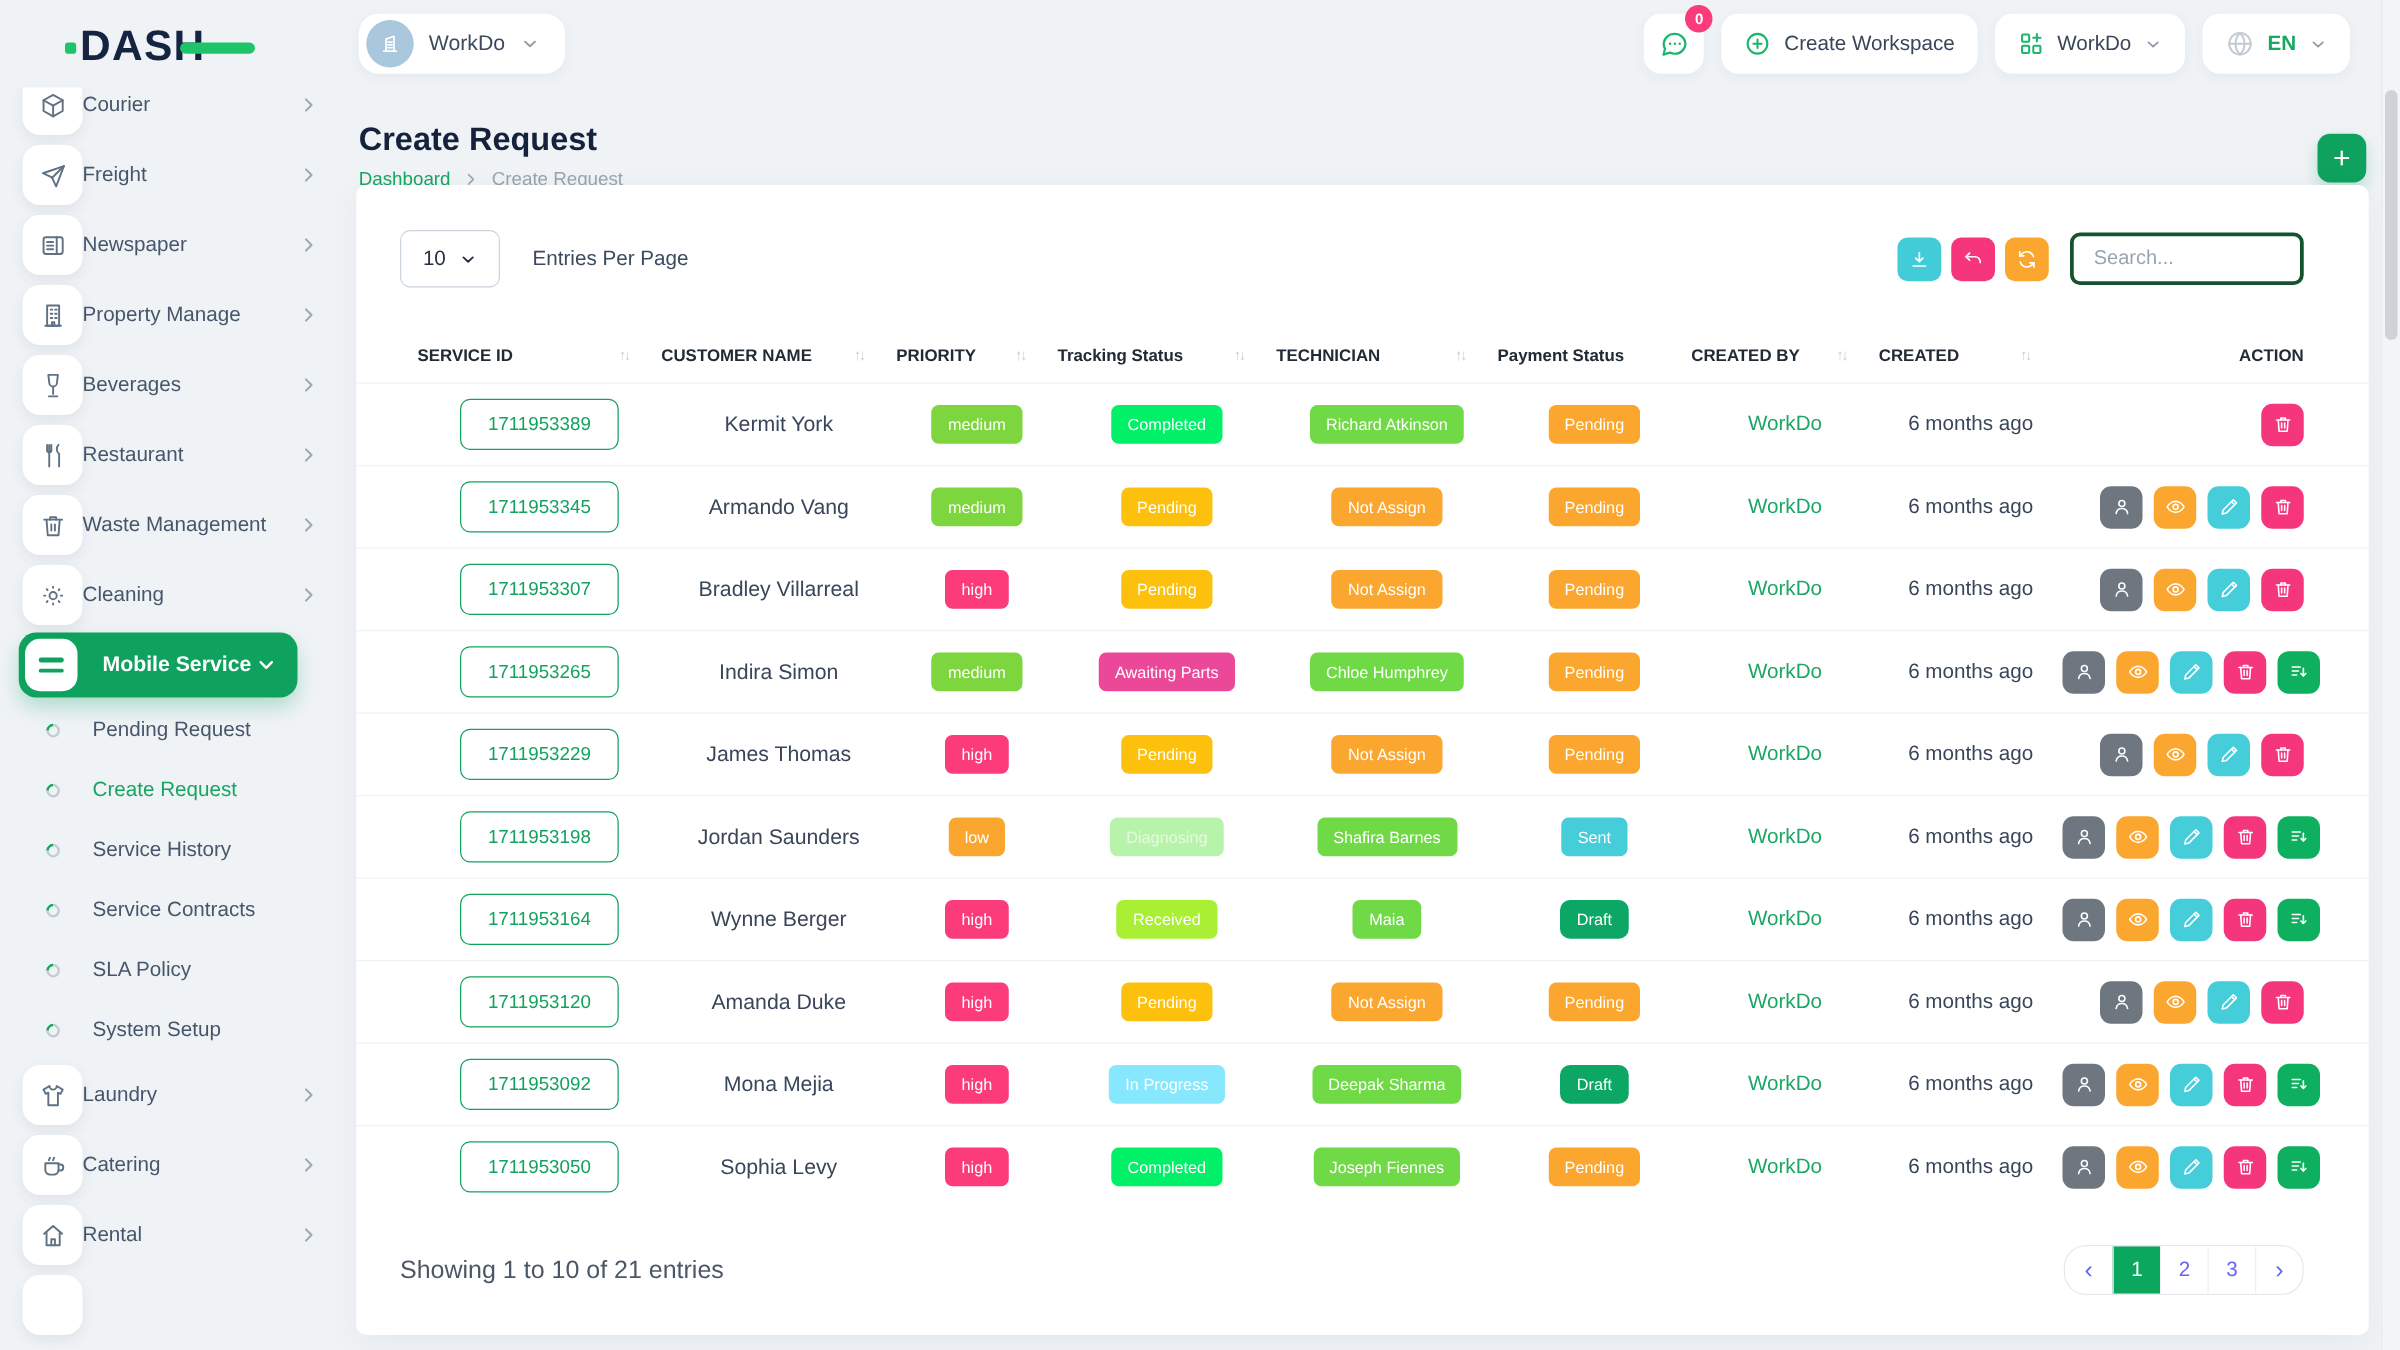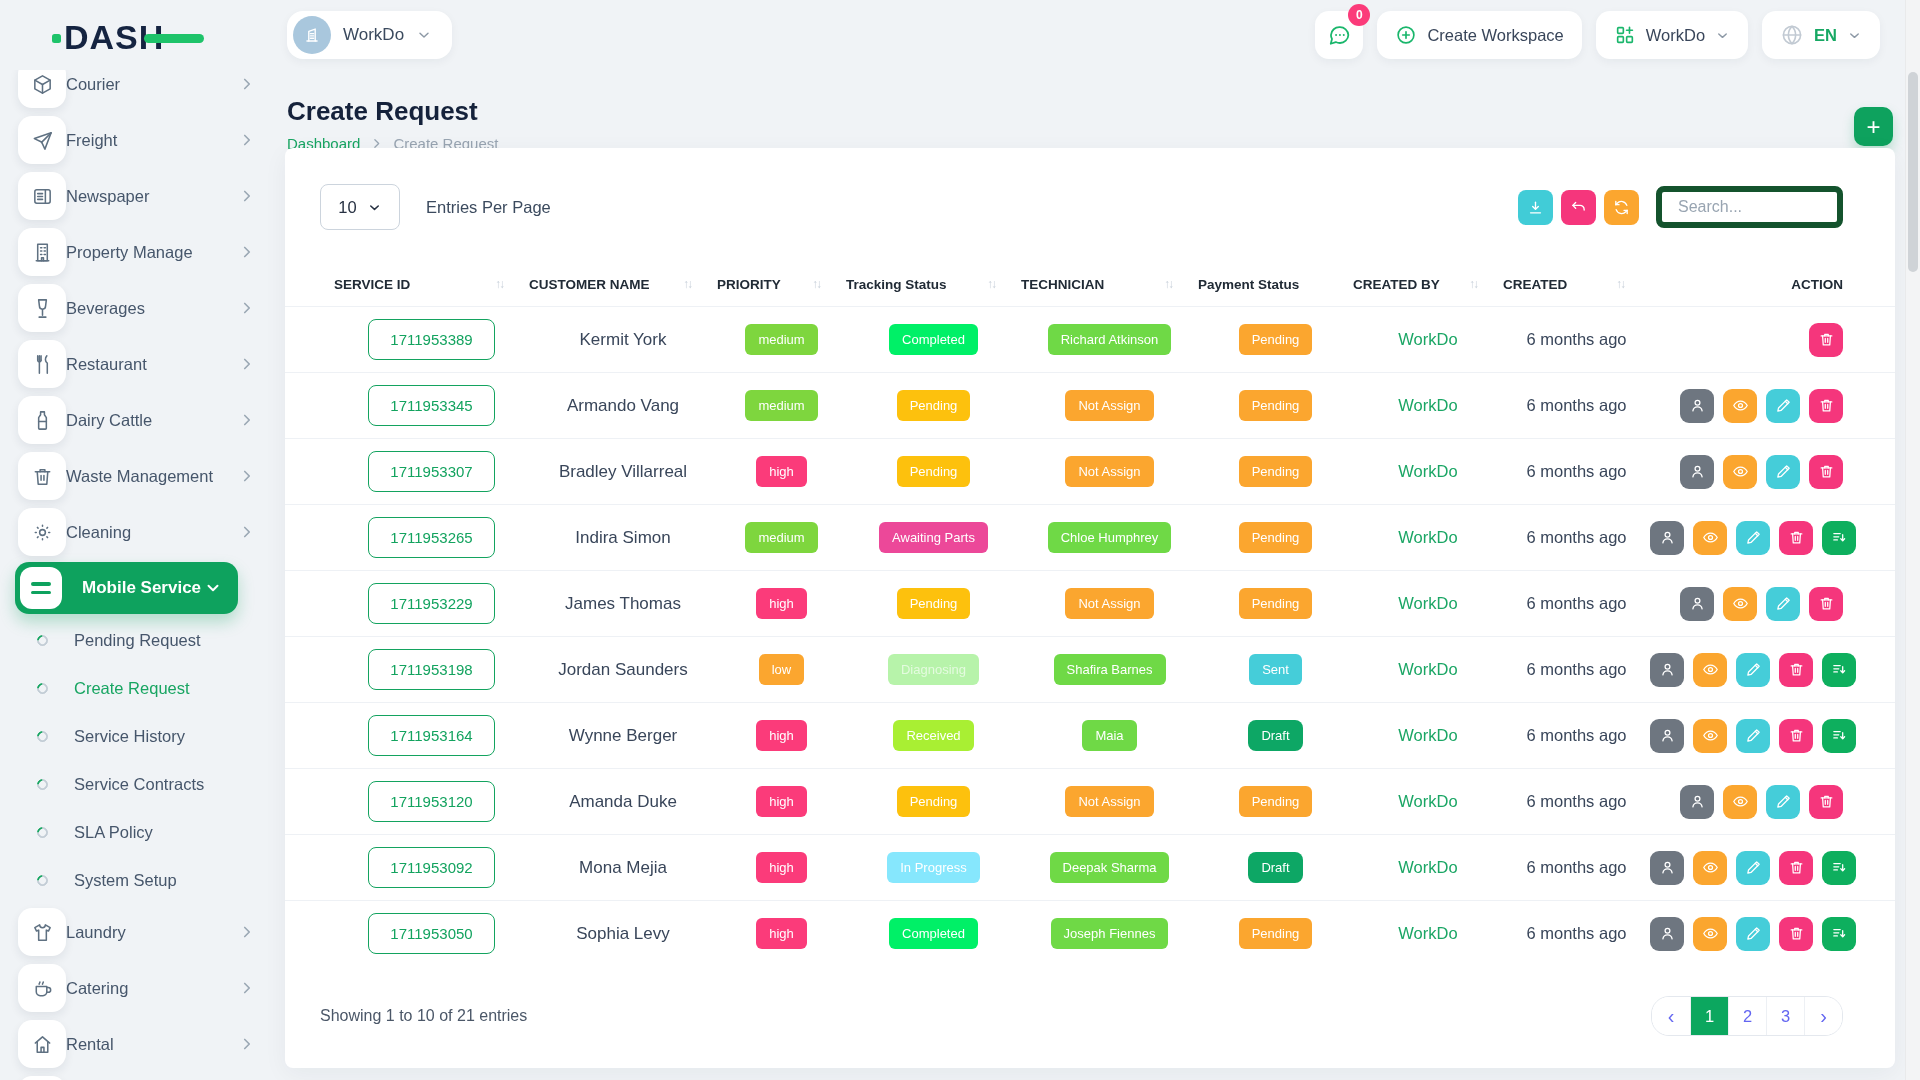--- a/index.html
+++ b/index.html
@@ -52,42 +52,42 @@
 
   .card { position:absolute; left:1px; right:25px; top:78px; height:920px; background:#fff; border-radius:8px; box-shadow:0 6px 24px rgba(15,34,58,.05); overflow:hidden; }
   .controls { display:flex; align-items:center; margin:36px 52px 0 35px; }
   .entries-select { display:flex; align-items:center; justify-content:center; gap:10px; width:80px; height:46px; border:1px solid #ccd4dd; border-radius:8px; font-size:16.5px; color:#273142; background:#fff; cursor:pointer; }
   .entries-label { margin-left:26px; font-size:16.5px; color:#3b4a5e; }
   .controls .spacer { flex:1; }
   .sq-btn { width:35px; height:35px; border:none; border-radius:8px; margin-left:8px; display:flex; align-items:center; justify-content:center; cursor:pointer; }
   .sq-download { background:#41ccd7; }
   .sq-undo { background:#f5367c; }
   .sq-refresh { background:#fba62f; }
-  .search-input { margin-left:17px; width:187px; height:42px; border:6px solid #14532d; border-radius:8px; padding:0 16px; font-size:16px; color:#0f172a; font-family:"Liberation Sans",sans-serif; outline:none; }
+  .search-input { margin-left:17px; width:187px; height:42px; border:3px solid #14532d; border-radius:8px; padding:0 16px; font-size:16px; color:#0f172a; font-family:"Liberation Sans",sans-serif; outline:none; }
   .search-input::placeholder { color:#98a4b1; }
 
   
   .table { margin-top:32px; }
   .thead, .trow { display:grid; grid-template-columns:195px 188px 129px 175px 177px 155px 150px 147px 1fr; align-items:center; padding-left:49px; padding-right:52px;text-align:center; }
   .thead { height:44px; }
   .th { display:flex; align-items:center; font-size:13.5px; font-weight:700; color:#212b36; }
   .sort { margin-left:auto; margin-right:26px; color:#c8d0da; font-size:12px; letter-spacing:-2px; font-weight:400; }
   .th:last-child { justify-content:flex-end; }
   .trow { height:66px; border-top:1px solid #eef1f5; }
   .sid { display:inline-block; padding:11px 21px; border:1.5px solid #13a35f; border-radius:8px; color:#13a35f; font-size:15px; cursor:pointer; }
   .cname { font-size:17px; color:#39465a; }
   .badge { display:inline-block; padding:8px 13px; border-radius:6px; font-size:13px; color:#fff; }
   .createdby { font-size:16.5px; color:#1ba665; cursor:pointer; }
   .created { font-size:16.5px; color:#39465a; }
   .actions { display:flex; justify-content:flex-end; gap:9px; }
   .abtn { width:34px; height:34px; border:none; border-radius:9px; display:flex; align-items:center; justify-content:center; cursor:pointer; }
 
   
   .tfooter { display:flex; align-items:center; justify-content:space-between; margin:30px 52px 0 35px; }
-  .summary { font-size:16px; color:#4b5768; }
+  .summary { font-size:20px; color:#4b5768; }
   .pager { display:flex; border:1px solid #e4e8ee; border-radius:18px; overflow:hidden; background:#fff; }
   .page-cell { min-width:38px; height:38px; display:flex; align-items:center; justify-content:center; font-size:16.5px; color:#6366f1; border-left:1px solid #edf0f4; cursor:pointer; background:#fff; border-top:none; border-bottom:none; border-right:none; font-family:"Liberation Sans",sans-serif; }
   .page-cell:first-child { border-left:none; padding:0 14px; }
   .page-cell:last-child { padding:0 14px; }
   .page-cell.active { background:#0ca75f; color:#fff; }
   .page-arrow { font-size:20px; line-height:1; padding:0 14px; }
 
   
   .scrollbar { position:absolute; right:0; top:0; bottom:0; width:15px; background:#f3f4f5; border-left:1px solid #e9eaeb; }
   .scroll-thumb { position:absolute; left:2px; right:2px; top:72px; height:200px; border-radius:6px; background:#cfd3d7; }
@@ -252,34 +252,20 @@
           <span class="side-label">Restaurant</span>
           <span class="side-caret">
             <svg viewBox="0 0 24 24" width="18" height="18" fill="none" stroke="#9aa7b4" stroke-width="2.2" stroke-linecap="round" stroke-linejoin="round">
               <path d="M9 6l6 6-6 6"></path>
             </svg>
           </span>
         </div>
         <div class="side-item">
           <span class="icon-box">
             <svg viewBox="0 0 24 24" width="23" height="23" fill="none" stroke="#5f7182" stroke-width="1.6" stroke-linecap="round" stroke-linejoin="round">
-              <path d="M10 3h4v3l2 3v11a1 1 0 01-1 1H9a1 1 0 01-1-1V9l2-3z"></path>
-              <path d="M8 13h8"></path>
-            </svg>
-          </span>
-          <span class="side-label">Dairy Cattle</span>
-          <span class="side-caret">
-            <svg viewBox="0 0 24 24" width="18" height="18" fill="none" stroke="#9aa7b4" stroke-width="2.2" stroke-linecap="round" stroke-linejoin="round">
-              <path d="M9 6l6 6-6 6"></path>
-            </svg>
-          </span>
-        </div>
-        <div class="side-item">
-          <span class="icon-box">
-            <svg viewBox="0 0 24 24" width="23" height="23" fill="none" stroke="#5f7182" stroke-width="1.6" stroke-linecap="round" stroke-linejoin="round">
               <path d="M4.5 7h15"></path>
               <path d="M9.5 7V5h5v2"></path>
               <path d="M6.5 7l1 13h9l1-13"></path>
               <path d="M10.5 11v5M13.5 11v5"></path>
             </svg>
           </span>
           <span class="side-label">Waste Management</span>
           <span class="side-caret">
             <svg viewBox="0 0 24 24" width="18" height="18" fill="none" stroke="#9aa7b4" stroke-width="2.2" stroke-linecap="round" stroke-linejoin="round">
               <path d="M9 6l6 6-6 6"></path>

